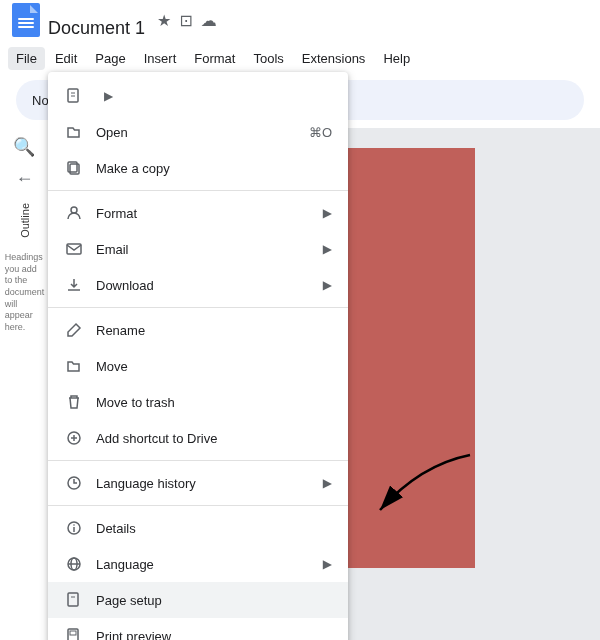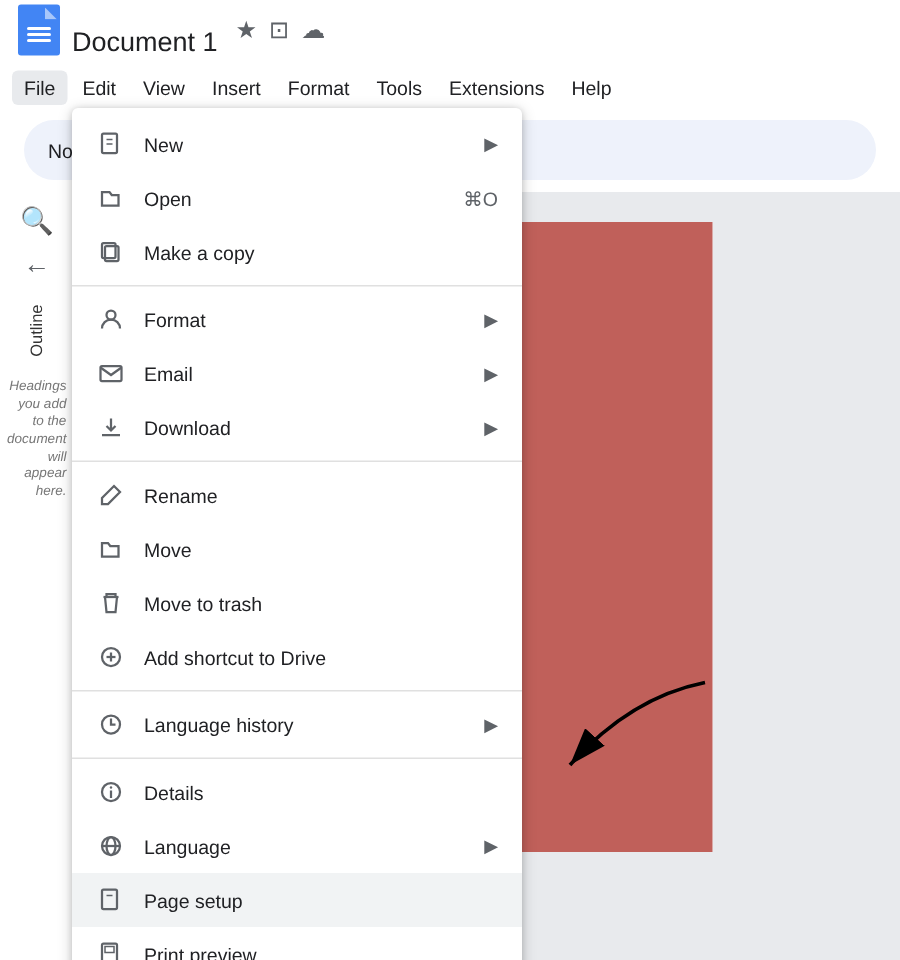--- a/index.html
+++ b/index.html
@@ -297,21 +297,21 @@
   <div class="title-icons">
     <span class="title-icon">★</span>
     <span class="title-icon">⊡</span>
     <span class="title-icon">☁</span>
   </div>
 </div>
 
 <div class="menu-bar">
   <div class="menu-item active">File</div>
   <div class="menu-item">Edit</div>
-  <div class="menu-item">View</div>
+  <div class="menu-item">Page</div>
   <div class="menu-item">Insert</div>
   <div class="menu-item">Format</div>
   <div class="menu-item">Tools</div>
   <div class="menu-item">Extensions</div>
   <div class="menu-item">Help</div>
 </div>
 
 <div style="background:#fff; padding:4px 8px;">
   <div class="toolbar">
     <div class="toolbar-btn">
@@ -333,21 +333,21 @@
 </div>
 
 <div class="content-area">
 
   <div class="sidebar">
     <span class="sidebar-search">🔍</span>
     <span class="sidebar-back">←</span>
     <div style="margin-top:8px; writing-mode:vertical-rl; transform:rotate(180deg);">
       <span style="font-size:11px; color:#333; font-weight:500;">Outline</span>
     </div>
-    <div style="font-size:9px; color:#777; text-align:right; margin-top:6px; max-width:40px; line-height:1.3;font-style:italic;">Headings you add to the document will appear here.</div>
+    <div style="font-size:9px; color:#777; text-align:left; margin-top:6px; max-width:40px; line-height:1.3;">Headings you add to the document will appear here.</div>
   </div>
 
   <div class="doc-area">
     <div class="page">
       <div class="page-color-block"></div>
       <div class="cursor-line"></div>
     </div>
 
     <div class="arrow-annotation">
       <svg width="120" height="80">
@@ -366,21 +366,20 @@
   <div class="dropdown-menu">
 
     <div class="menu-entry">
       <div class="menu-entry-icon">
         <svg width="16" height="16" viewBox="0 0 16 16">
             <rect x="2" y="1" width="10" height="13" rx="1" fill="none" stroke="#5f6368" stroke-width="1.5"></rect>
             <line x1="5" y1="5" x2="9" y2="5" stroke="#5f6368" stroke-width="1"></line>
             <line x1="5" y1="8" x2="9" y2="8" stroke="#5f6368" stroke-width="1"></line>
           </svg>
       </div>
-      <span class="menu-entry-label">New</span>
       <span class="menu-entry-arrow">▶</span>
     </div>
 
     <div class="menu-entry">
       <div class="menu-entry-icon">
         <svg width="16" height="16" viewBox="0 0 16 16">
             <path d="M2 4h5l1.5 2H13v7H2z" fill="none" stroke="#5f6368" stroke-width="1.5"></path>
           </svg>
       </div>
       <span class="menu-entry-label">Open</span>

